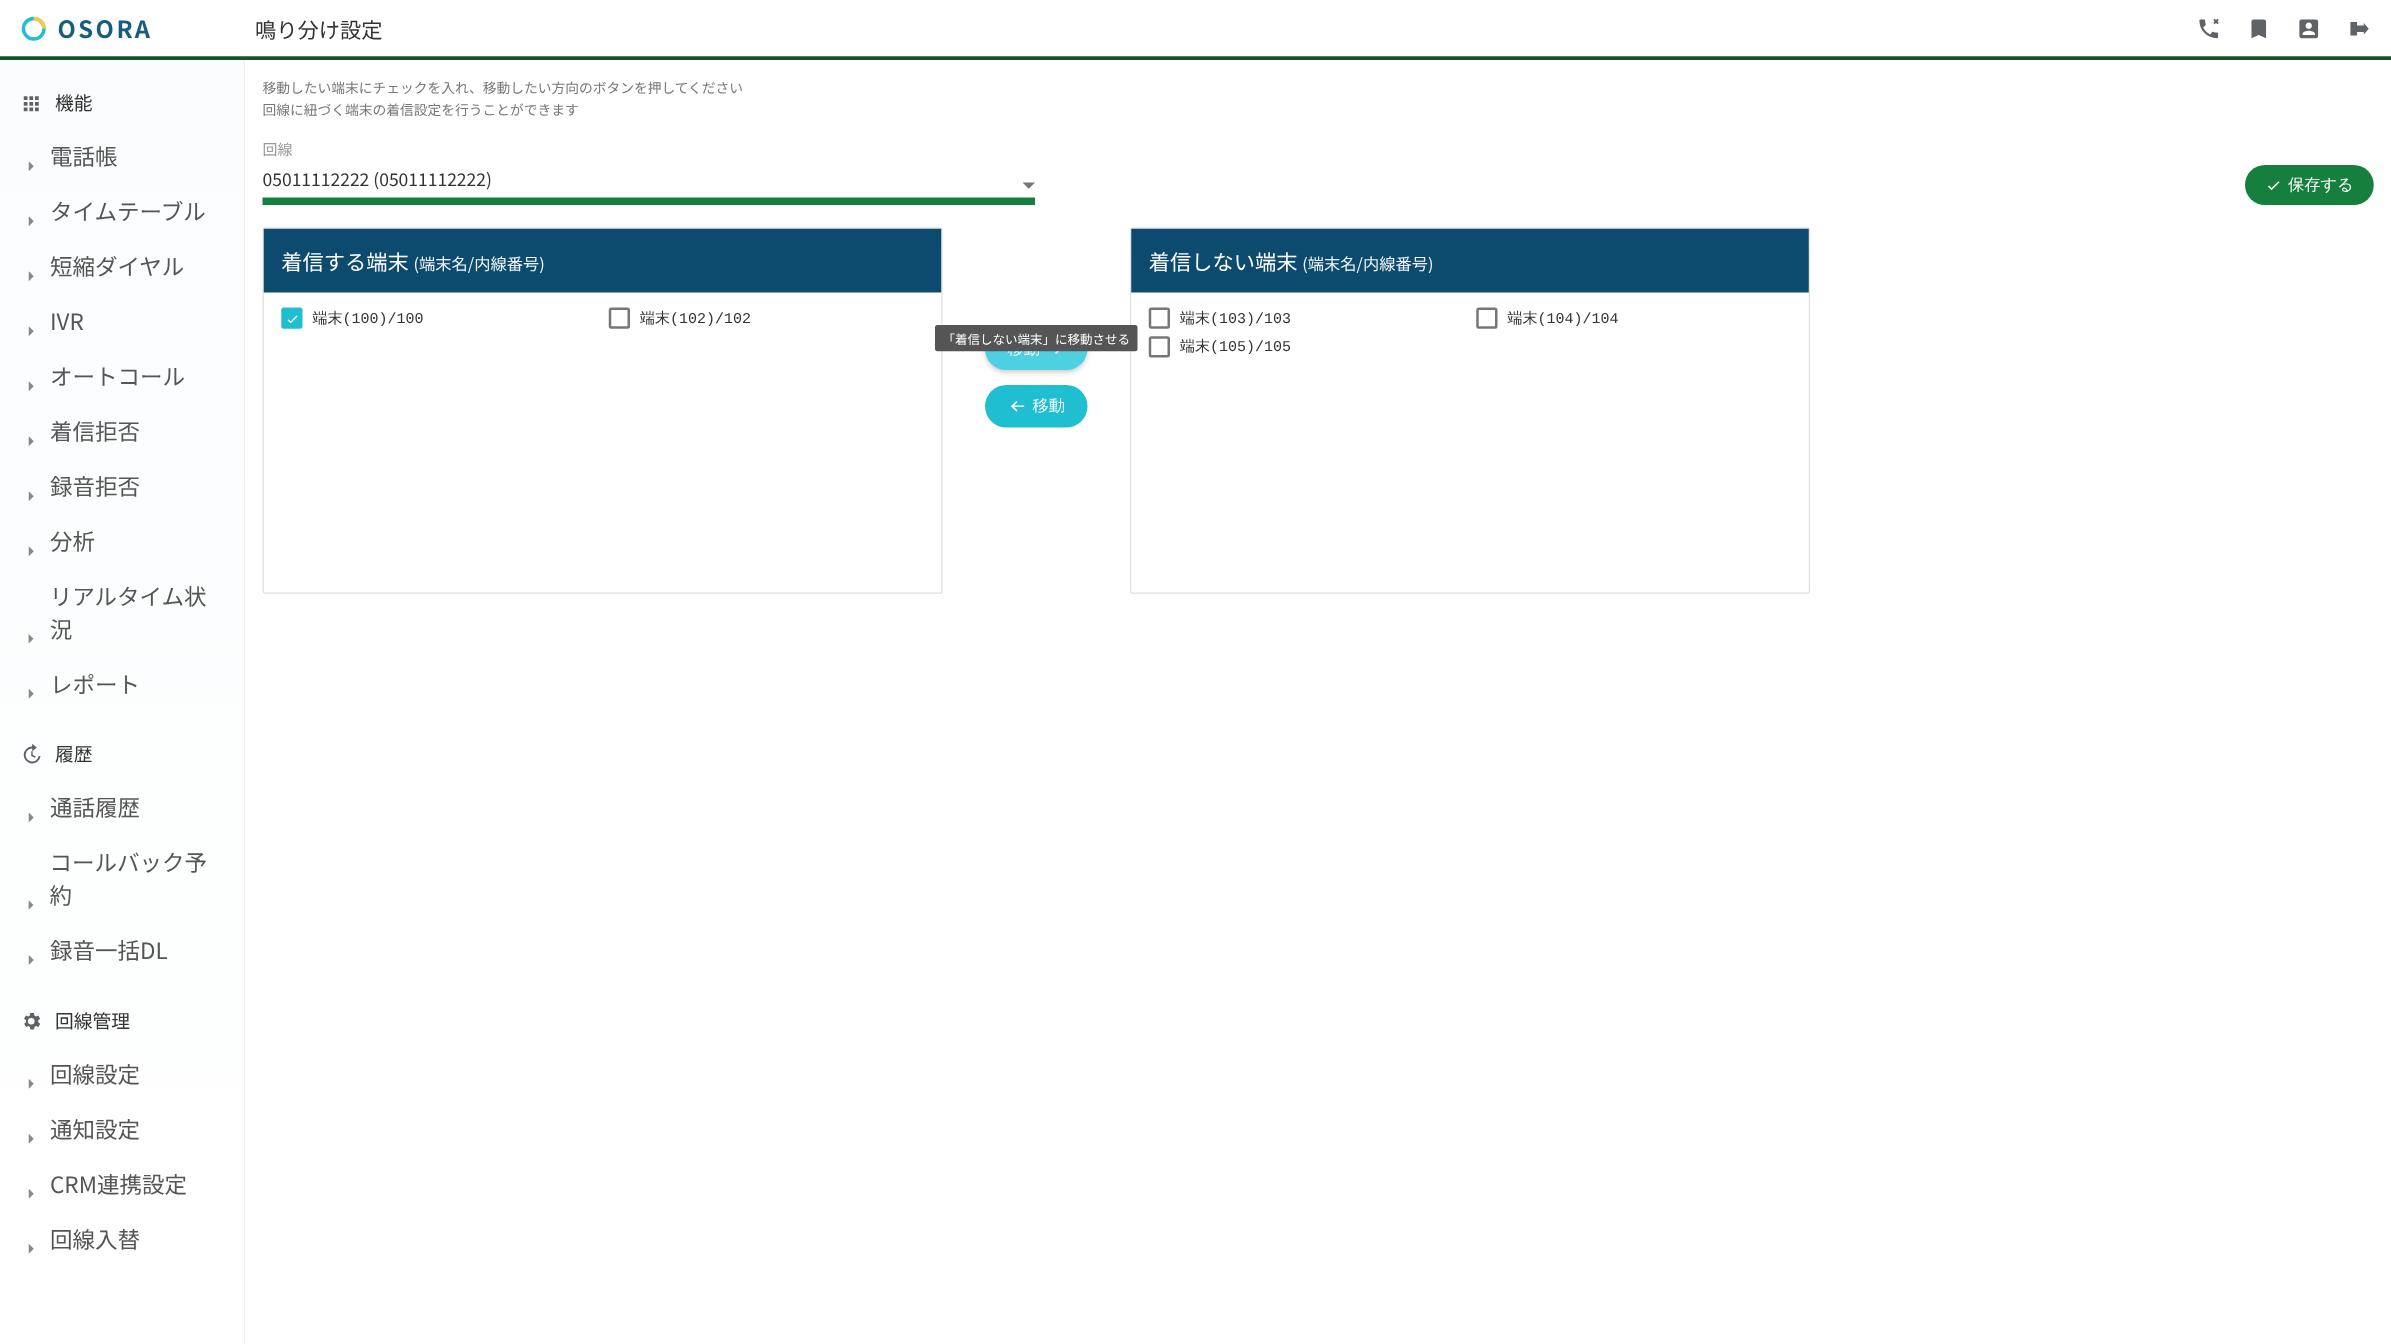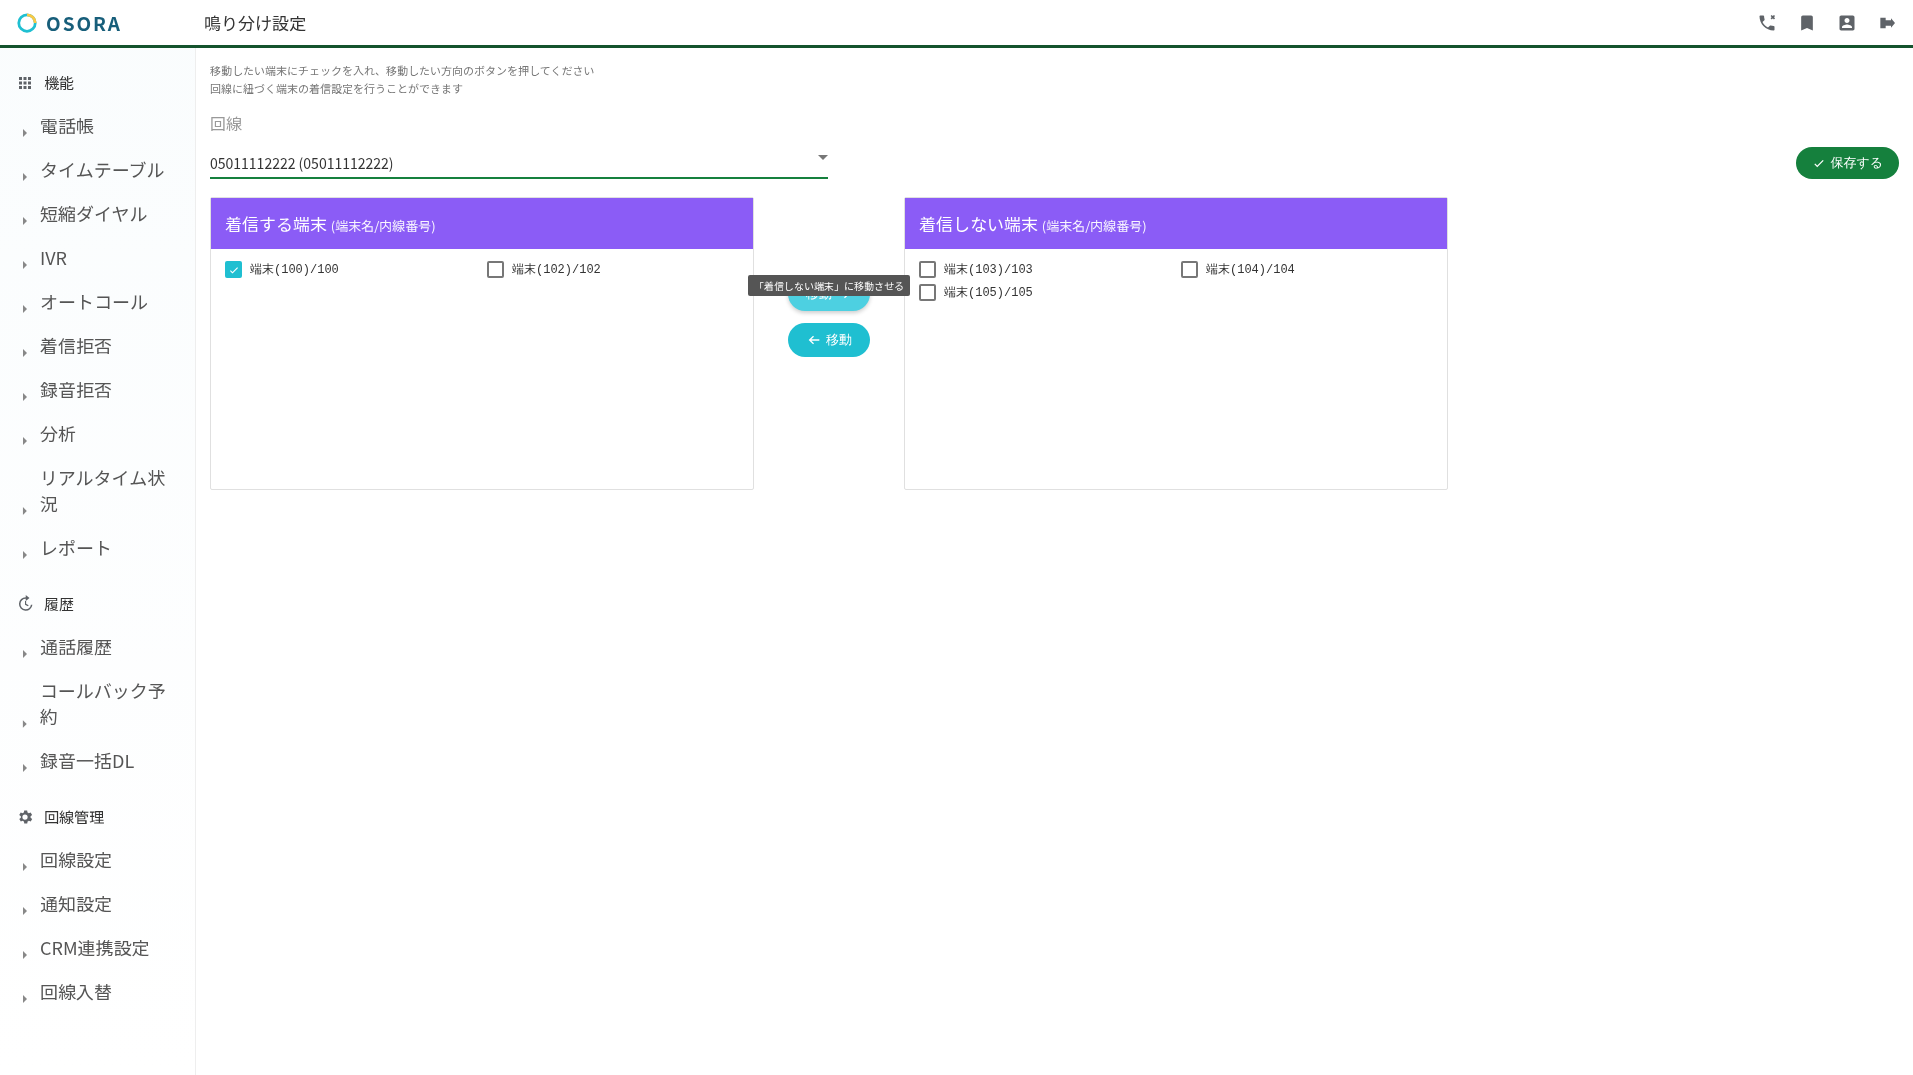--- a/index.html
+++ b/index.html
@@ -24,31 +24,31 @@
 .sidebar::-webkit-scrollbar { width: 6px; }
 .sidebar::-webkit-scrollbar-thumb { background: #ccc; border-radius: 3px; }
 .section-head { display: flex; align-items: center; gap: 10px; padding: 10px 16px; color: #333; font-size: 15px; }
 .section-icon { width: 18px; height: 18px; fill: #5f6368; }
 .nav-item { display: flex; align-items: flex-end; gap: 10px; padding: 9px 16px 9px 20px; color: #555; cursor: pointer; font-size: 18px; }
 .chev { width: 10px; height: 10px; fill: #888; }
 
 
 .main { flex: 1; padding: 14px 14px 14px 14px; overflow-y: auto; position: relative; }
 .desc { color: #777; font-size: 11px; line-height: 1.6; margin-bottom: 14px; }
-.field-label { font-size: 16px; color: #999; margin-bottom: 14px; }
+.field-label { font-size: 12px; color: #999; margin-bottom: 2px; }
 .select-row { display: flex; align-items: flex-end; gap: 20px; margin-bottom: 18px; }
-.select-wrap { width: 618px; border-bottom: 2px solid #15803d; display: flex; align-items: flex-start; padding: 4px 0; cursor: pointer; }
+.select-wrap { width: 618px; border-bottom: 6px solid #15803d; display: flex; align-items: flex-end; padding: 4px 0; cursor: pointer; }
 .select-value { flex: 1; font-size: 14px; color: #333; }
 .select-caret { width: 10px; height: 10px; fill: #777; }
 .save-btn { background: #15803d; color: #fff; border: none; border-radius: 18px; padding: 7px 16px; font-size: 13px; display: flex; align-items: center; gap: 4px; cursor: pointer; margin-left: auto; }
 .save-btn svg { width: 14px; height: 14px; fill: #fff; }
 
 .panels { display: flex; gap: 0; align-items: flex-start; }
 .panel { width: 544px; border: 1px solid #e0e0e0; border-radius: 2px; }
-.panel-header { background: #8b5cf6; color: #fff; padding: 13px 14px; font-size: 17px; }
+.panel-header { background: #0c4a6e; color: #fff; padding: 13px 14px; font-size: 17px; }
 .panel-sub { font-size: 13px; opacity: 0.95; }
 .panel-body { padding: 12px 14px; min-height: 240px; display: grid; grid-template-columns: 1fr 1fr; gap: 6px 10px; align-content: start; }
 .chk-item { display: flex; align-items: center; gap: 8px; font-size: 12px; color: #333; cursor: pointer; font-family: Liberation Mono, monospace; }
 .chk { width: 17px; height: 17px; border: 2px solid #777; border-radius: 2px; display: inline-flex; align-items: center; justify-content: center; flex-shrink: 0; }
 .chk.checked { background: #1fbfd1; border-color: #1fbfd1; }
 .chk.checked svg { width: 12px; height: 12px; fill: #fff; }
 
 .mid { width: 150px; display: flex; flex-direction: column; align-items: center; gap: 12px; padding-top: 80px; position: relative; }
 .tooltip { position: absolute; top: 78px; right: -6px; background: #555; color: #fff; font-size: 10px; padding: 3px 6px; border-radius: 2px; white-space: nowrap; }
 .move-btn { background: #1fbfd1; color: #fff; border: none; border-radius: 18px; padding: 8px 18px; font-size: 13px; display: flex; align-items: center; gap: 4px; cursor: pointer; }

